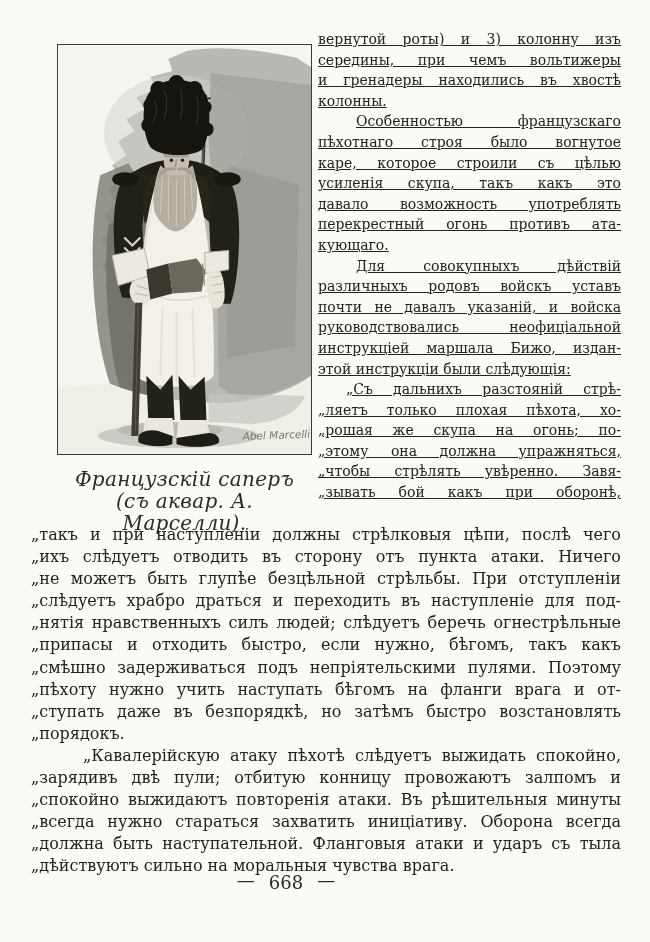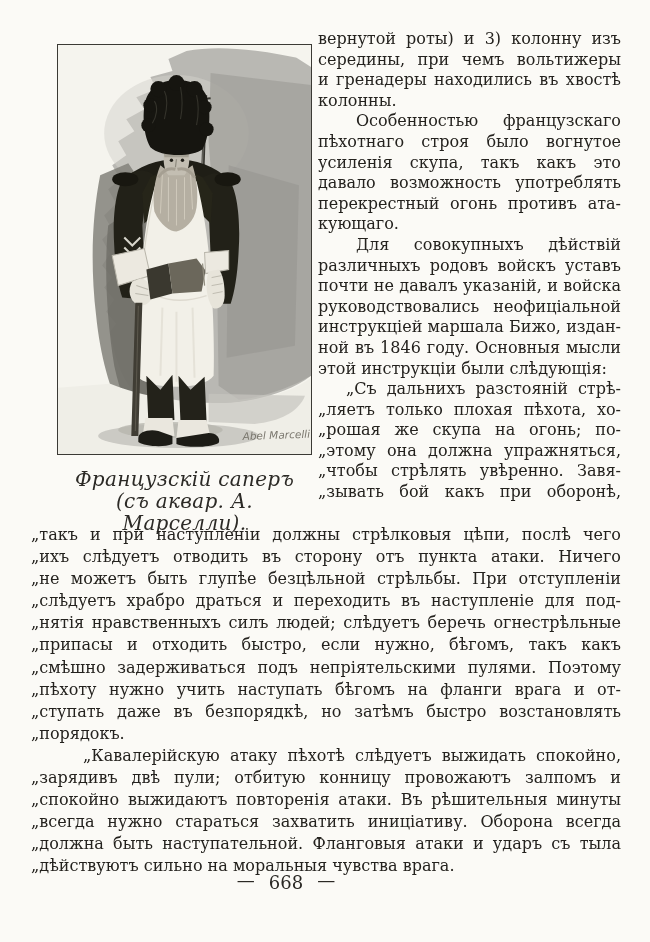--- a/index.html
+++ b/index.html
@@ -20,21 +20,21 @@
     border:1.5px solid #3b3a35;background:#f5f4ee;
     position:relative;overflow:hidden;
   }
   .frame svg{position:absolute;left:0;top:0;width:100%;height:100%;}
   .caption{margin-top:13px;text-align:center;font-style:italic;
     font-size:20px;line-height:22px;color:#2c2a26;letter-spacing:.3px;}
 
   
   .col{
     position:absolute;left:318px;top:29px;width:303px;
-    font-size:16px;line-height:20.6px;
+    font-size:14px;line-height:20.6px;text-decoration:underline;
   }
   
   .wide{
     position:absolute;left:31px;top:524px;width:590px;
     font-size:16px;line-height:22.1px;
   }
   .ln,.bl{text-align:justify;text-align-last:justify;white-space:normal;}
   .end{text-align:right;text-align-last:left;}
   .ind1{text-indent:38px;}
   .ind2{text-indent:28px;}
@@ -148,30 +148,30 @@
     </div>
   </div>
 
   <div class="col">
     <div class="ln">вернутой роты) и 3) колонну изъ</div>
     <div class="ln">середины, при чемъ вольтижеры</div>
     <div class="ln">и гренадеры находились въ хвостѣ</div>
     <div class="ln end">колонны.</div>
     <div class="ln ind1">Особенностью французскаго</div>
     <div class="ln">пѣхотнаго строя было вогнутое</div>
+    <div class="ln">каре, которое строили съ цѣлью</div>
     <div class="ln">усиленія скупа, такъ какъ это</div>
     <div class="ln">давало возможность употреблять</div>
     <div class="ln">перекрестный огонь противъ ата-</div>
     <div class="ln end">кующаго.</div>
     <div class="ln ind1">Для совокупныхъ дѣйствій</div>
     <div class="ln">различныхъ родовъ войскъ уставъ</div>
     <div class="ln">почти не давалъ указаній, и войска</div>
     <div class="ln">руководствовались неофиціальной</div>
     <div class="ln">инструкціей маршала Бижо, издан-</div>
-    <div class="ln">ной въ 1846 году. Основныя мысли</div>
     <div class="ln end">этой инструкціи были слѣдующія:</div>
     <div class="ln ind2">„Съ дальнихъ разстояній стрѣ-</div>
     <div class="ln">„ляетъ только плохая пѣхота, хо-</div>
     <div class="ln">„рошая же скупа на огонь; по-</div>
     <div class="ln">„этому она должна упражняться,</div>
     <div class="ln">„чтобы стрѣлять увѣренно. Завя-</div>
     <div class="ln">„зывать бой какъ при оборонѣ,</div>
   </div>
 
   <div class="wide">

